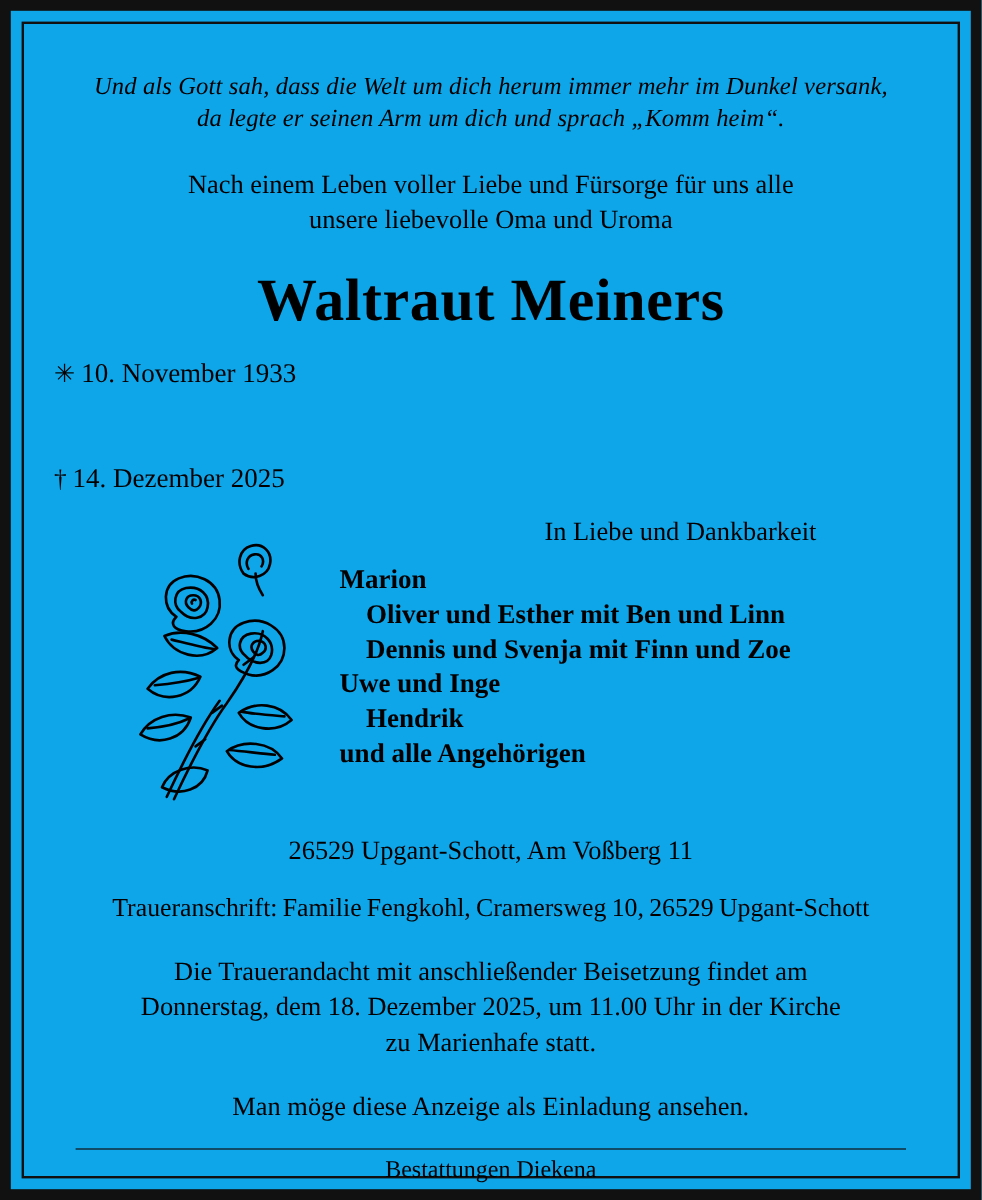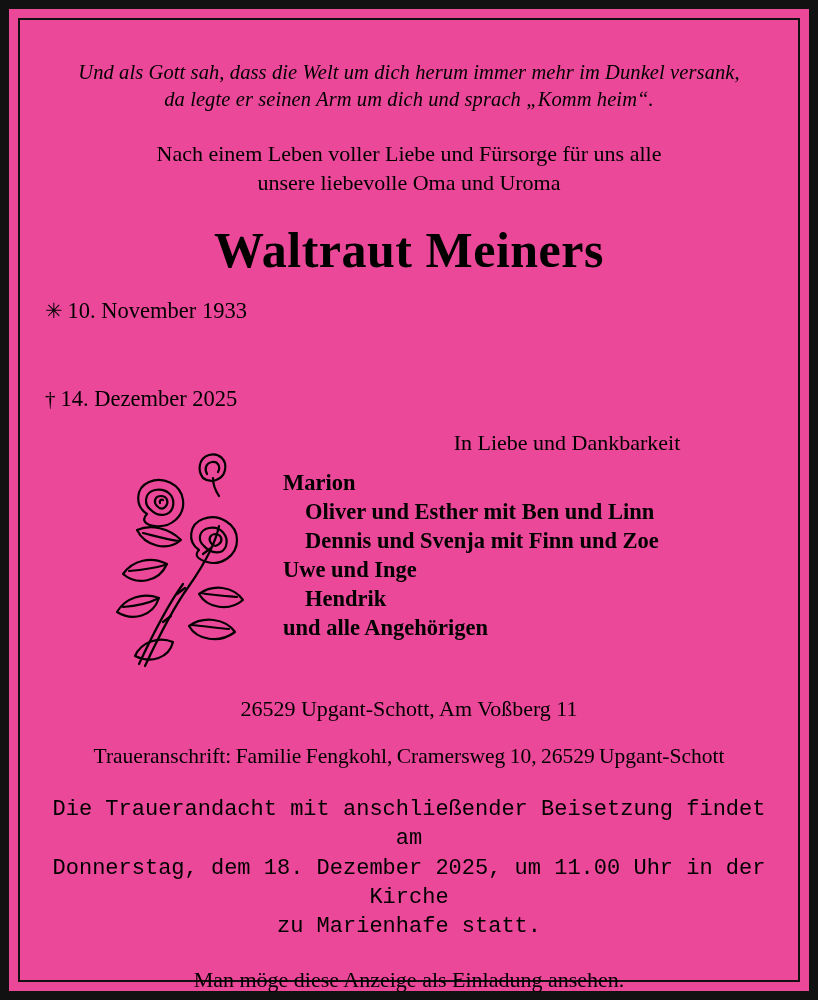--- a/index.html
+++ b/index.html
@@ -12,21 +12,21 @@
     height: 1000px;
     font-family: "Liberation Serif", serif;
     color: #000000;
     overflow: hidden;
   }
   .obituary {
     position: relative;
     width: 818px;
     height: 1000px;
     box-sizing: border-box;
-    background: #ec4899;
+    background: #0ea5e9;
     border: 9px solid #111111;
     padding: 0;
   }
   .inner-frame {
     position: absolute;
     top: 9px;
     left: 9px;
     right: 9px;
     bottom: 9px;
     border: 2px solid #111111;
@@ -128,21 +128,20 @@
     margin: 22px 0 0 0;
     word-spacing: -1px;
   }
   .service {
     font-size: 22px;
     line-height: 1.33;
     margin: 26px 0 0 0;
   }
   .service span {
     display: block;
-    font-family: Liberation Mono, monospace;
   }
   .invitation {
     font-size: 22px;
     margin: 26px 0 0 0;
   }
   .divider {
     border: none;
     border-top: 1.5px solid #111111;
     margin: 22px 18px 0 18px;
   }

